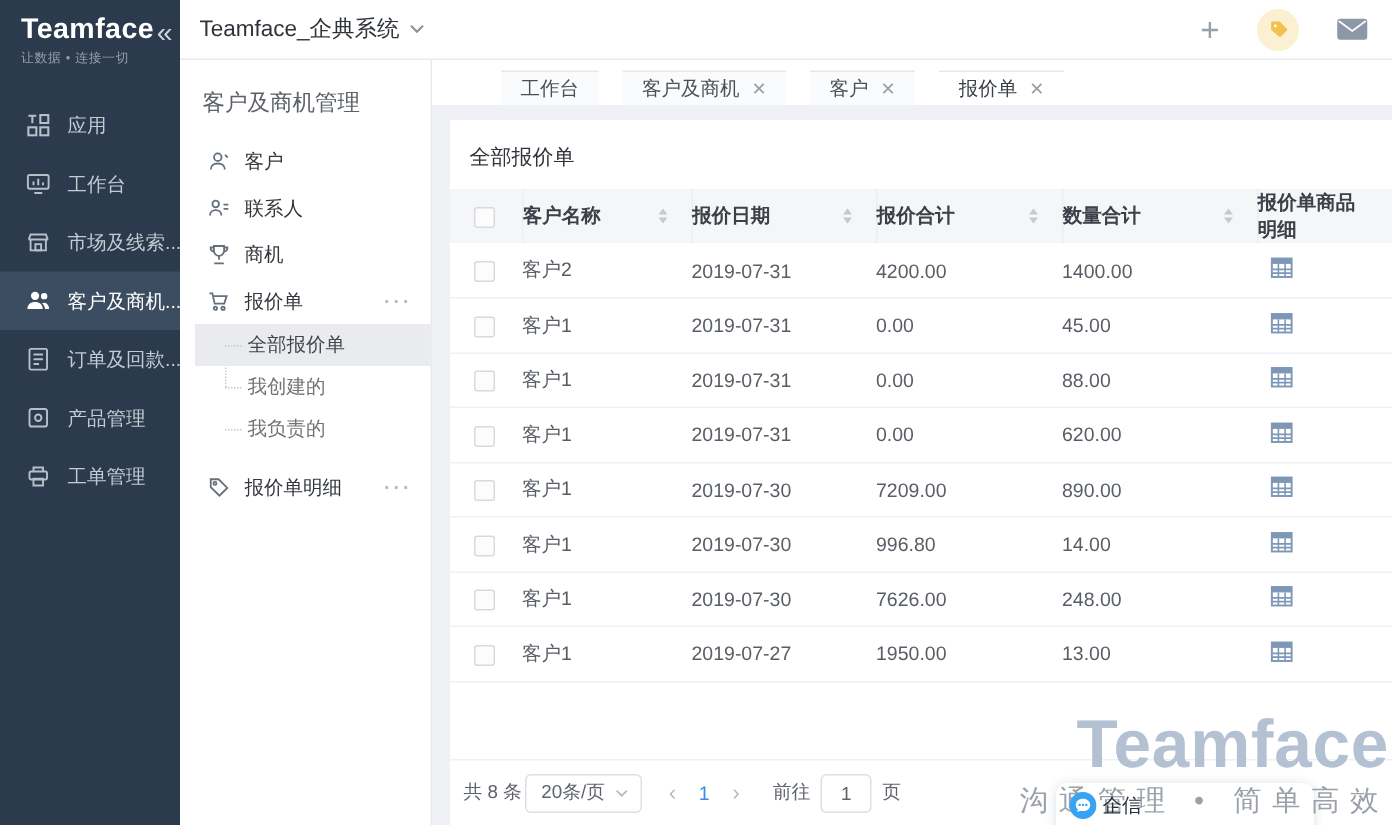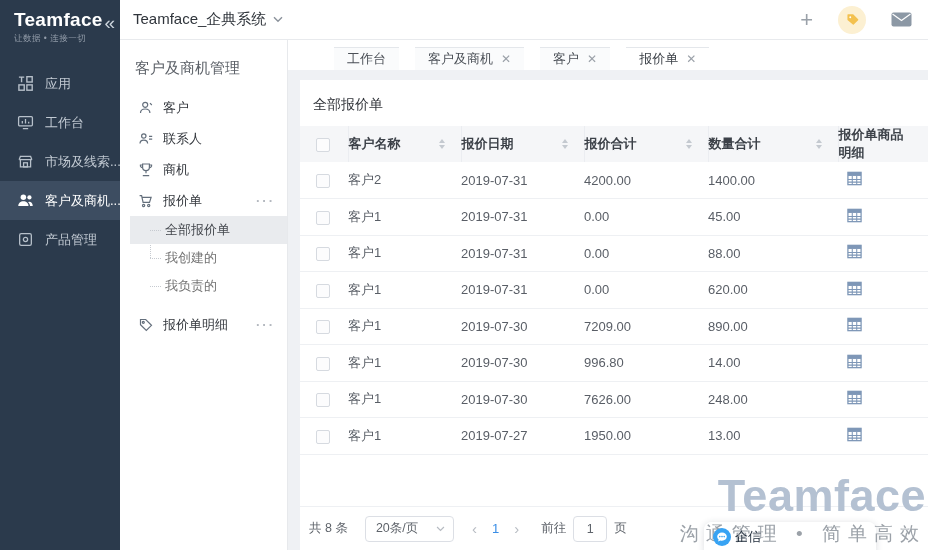--- a/index.html
+++ b/index.html
@@ -73,21 +73,21 @@
   .sort .dn { border-top:4px solid #c4c9d0; }
   tbody tr { height:36.5px; border-bottom:1px solid #eef0f3; }
   td { font-size:13px; color:#595e66; }
   .cb-cell { padding-left:16px; }
   .cb { display:inline-block; width:14px; height:14px; border:1px solid #d6dae0; border-radius:2px; background:#fcfcfd; cursor:pointer; vertical-align:middle; }
   .grid-btn { display:inline-block; width:17px; height:17px; margin-left:8px; color:#7e97b7; cursor:pointer; }
   .grid-btn svg { width:17px; height:17px; }
 
   
   .footer { position:absolute; left:0; right:0; bottom:0; height:44px; border-top:1px solid #eef0f3; display:flex; align-items:center; padding-left:9px; font-size:12.5px; color:#5f646b; background:#fff; }
-  .psel { display:flex; align-items:center; justify-content:space-between; width:89px; height:26px; border:1px solid #dcdfe5; border-radius:4px; margin-left:17px; padding:0 8px 0 10px; color:#5f646b; cursor:pointer; }
+  .psel { display:flex; align-items:center; justify-content:space-between; width:78px; height:26px; border:1px solid #dcdfe5; border-radius:4px; margin-left:2px; padding:0 8px 0 10px; color:#5f646b; cursor:pointer; }
   .psel .sel-caret { width:9px; height:6px; color:#b6bbc2; }
   .psel .sel-caret svg { width:9px; height:6px; }
   .pg-prev, .pg-next { color:#b6bbc2; font-size:15px; cursor:pointer; padding:0 6px; }
   .pg-prev { margin-left:12px; }
   .pg-cur { color:#3a8ee6; font-size:13px; padding:0 9px; cursor:pointer; }
   .goto-label { margin-left:16px; }
   .goto-input { width:34px; height:26px; border:1px solid #dcdfe5; border-radius:4px; margin:0 7px; text-align:center; font-size:12.5px; color:#5f646b; font-family:inherit; }
   .page-unit { color:#5f646b; }
 
   
@@ -151,26 +151,49 @@
             <circle cx="11.7" cy="5.1" r="2"></circle>
             <path d="M12 9.2c1.9.4 2.8 1.9 2.8 4h-2.5c-.2-1.6-.9-2.9-2-3.7z"></path>
           </svg>
         </span>
         <span class="nav-label">客户及商机...</span>
       </div>
       <div class="nav-item">
         <span class="nav-icon">
           <svg viewBox="0 0 16 16">
             <g fill="none" stroke="currentColor" stroke-width="1.2">
+              <rect x="2.5" y="1.5" width="11" height="13" rx="1"></rect>
+              <path d="M5 5h6M5 8h6M5 11h3.5"></path>
+            </g>
+          </svg>
+        </span>
+        <span class="nav-label">订单及回款...</span>
+      </div>
+      <div class="nav-item">
+        <span class="nav-icon">
+          <svg viewBox="0 0 16 16">
+            <g fill="none" stroke="currentColor" stroke-width="1.2">
               <rect x="2.5" y="2.5" width="11" height="11" rx="1.5"></rect>
               <circle cx="8" cy="8" r="2"></circle>
             </g>
           </svg>
         </span>
         <span class="nav-label">产品管理</span>
+      </div>
+      <div class="nav-item">
+        <span class="nav-icon">
+          <svg viewBox="0 0 16 16">
+            <g fill="none" stroke="currentColor" stroke-width="1.2">
+              <path d="M5 5V2.5h6V5"></path>
+              <rect x="2.5" y="5" width="11" height="5" rx="1"></rect>
+              <path d="M5 9.5h6v4.3H5z"></path>
+            </g>
+          </svg>
+        </span>
+        <span class="nav-label">工单管理</span>
       </div>
     </nav>
 </aside>
 
 <header class="topbar">
   <div class="ws">
     <span class="ws-title">Teamface_企典系统</span>
     <span class="ws-caret">
         <svg viewBox="0 0 10 7">
           <path d="M1 1.2l4 4 4-4" fill="none" stroke="currentColor" stroke-width="1.4"></path>

